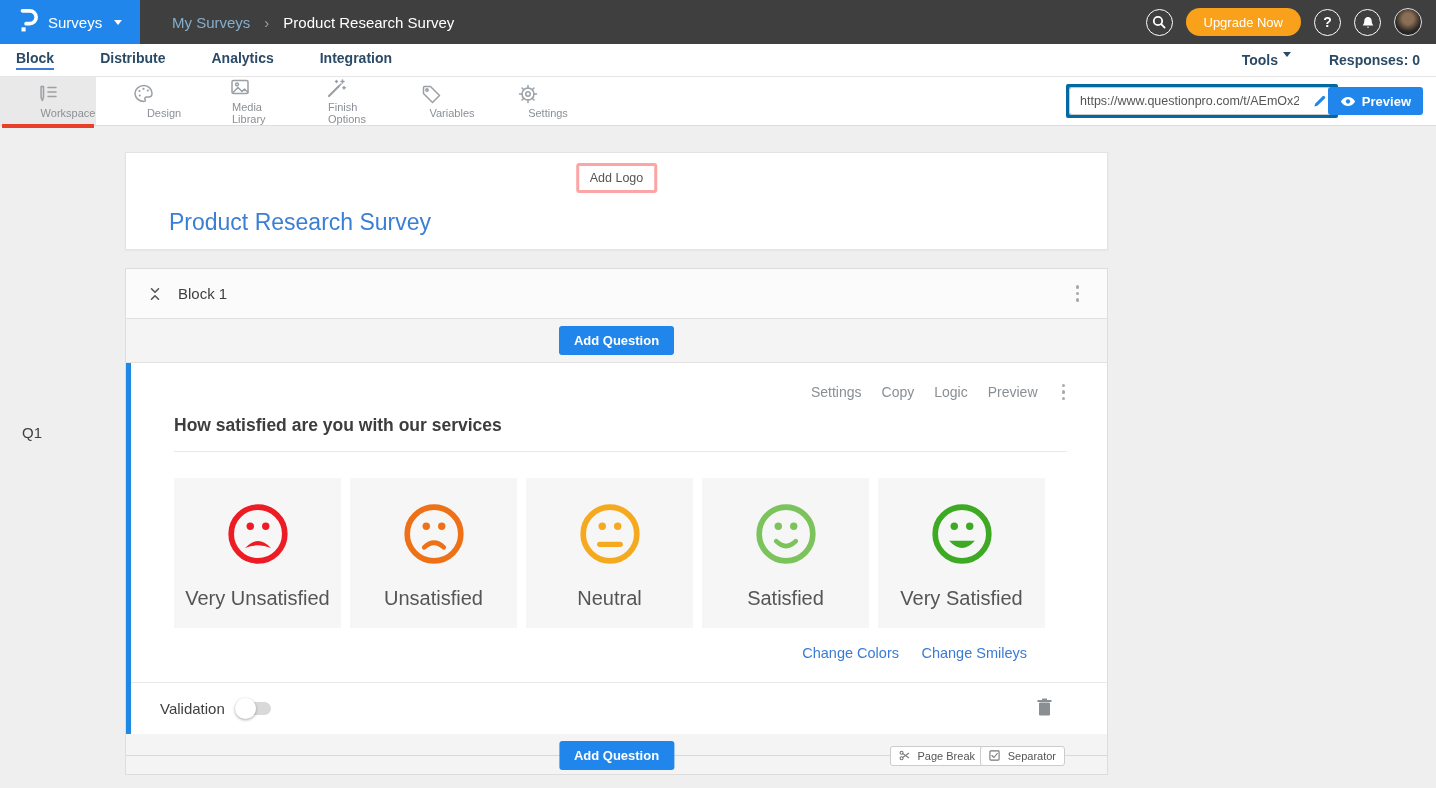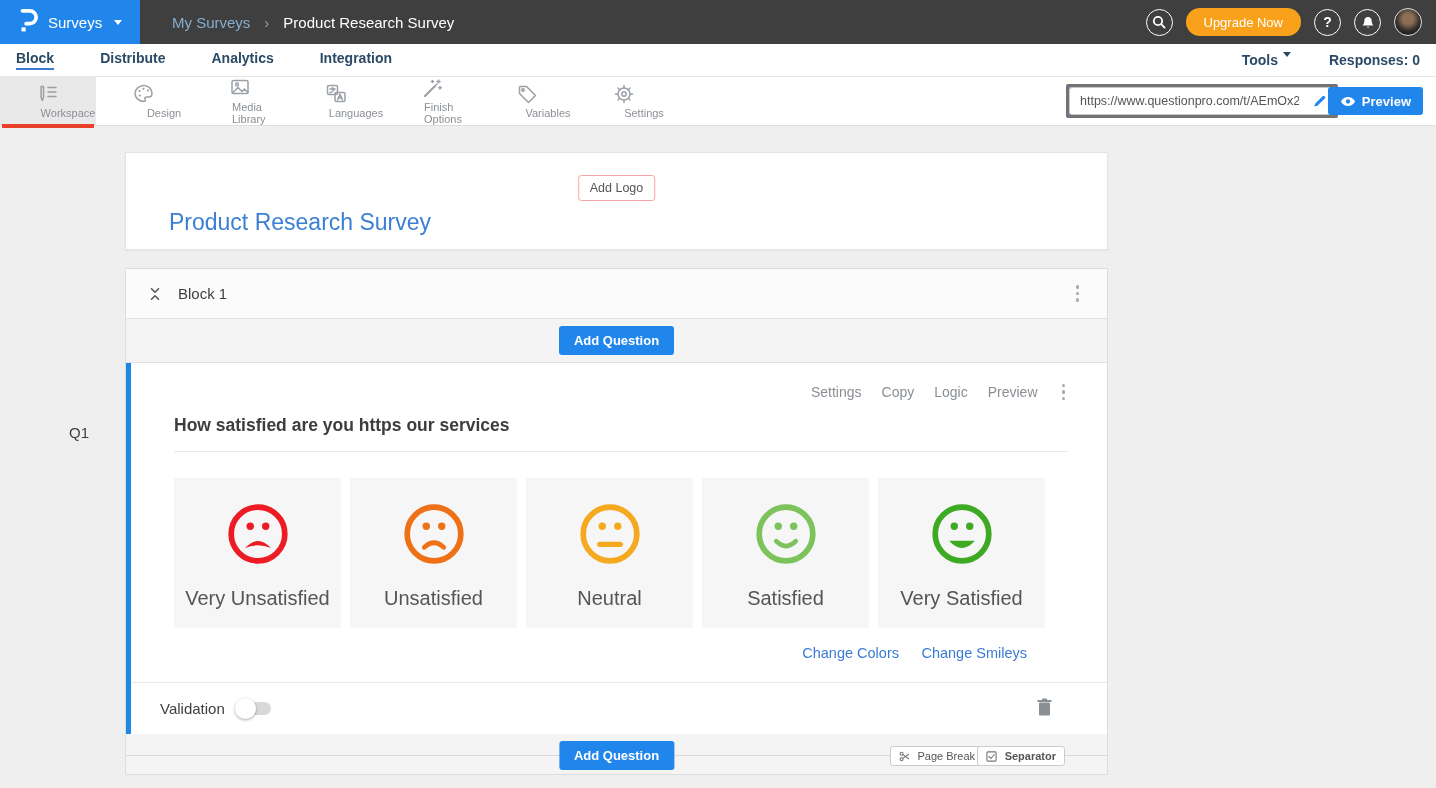--- a/index.html
+++ b/index.html
@@ -29,31 +29,31 @@
   .nav-right .item { font-size:14px; font-weight:bold; color:#2b4a66; cursor:pointer; display:flex; align-items:flex-start; gap:5px;}
   .nav-right .caret { width:0;height:0;border-left:4px solid transparent;border-right:4px solid transparent;border-top:5px solid #2b4a66;}
 
   
   .toolbar { height:49px; background:#fff; border-bottom:1px solid #ddd; display:flex; align-items:stretch; position:relative; }
   .tool-item { width:96px; display:flex; flex-direction:column; align-items:center; justify-content:center; gap:2px; cursor:pointer; position:relative; }
   .tool-item .lbl { font-size:11px; color:#8b9096;margin-left:40px; }
   .tool-item svg { stroke:#9aa0a6; fill:none; stroke-width:1.5; stroke-linecap:round; stroke-linejoin:round; }
   .tool-item.selected { background:#e9e9e9; }
   .tool-item.selected::after { content:""; position:absolute; left:2px; right:2px; bottom:-3px; height:4px; background:#e8402a; }
-  .url-wrap { position:absolute; right:98px; top:7px; border:3px solid #737373; border-radius:2px; display:flex; align-items:center; background:#3b82f6; }
+  .url-wrap { position:absolute; right:98px; top:7px; border:3px solid #0369a1; border-radius:2px; display:flex; align-items:center; background:#3b82f6; }
   .url-input { width:236px; height:28px; border:1px solid #c9c9c9; border-right:none; border-radius:3px 0 0 3px; font-size:12.5px; color:#555; padding:0 6px 0 10px; font-family:"Liberation Sans",sans-serif; }
   .url-edit { width:30px; height:28px; border:1px solid #c9c9c9; border-left:none; background:#fff; display:flex; align-items:center; justify-content:center; cursor:pointer; }
   .preview-btn { position:absolute; right:13px; top:10px; height:28px; background:#2186eb; color:#fff; border:none; border-radius:3px; font-size:13px; font-weight:bold; padding:0 12px; display:flex; align-items:center; gap:6px; cursor:pointer; }
 
   
-  .qnum { position:absolute; left:22px; top:424px; font-size:15px; color:#3f3f3f;margin-left:47px; }
+  .qnum { position:absolute; left:22px; top:424px; font-size:15px; color:#3f3f3f; }
   .container { margin-left:125px; width:983px; }
 
   .title-card { margin-top:26px; background:#fff; border:1px solid #e3e3e3; box-shadow:0 1px 2px rgba(0,0,0,.04); height:98px; position:relative; }
-  .add-logo { position:absolute; left:50%; transform:translateX(-50%); top:22px; background:#fff; border:1px solid #fca5a5; border-radius:3px; font-size:12.5px; color:#555; padding:5px 11px; cursor:pointer; }
+  .add-logo { position:absolute; left:50%; transform:translateX(-50%); top:10px; background:#fff; border:3px solid #fca5a5; border-radius:3px; font-size:12.5px; color:#555; padding:5px 11px; cursor:pointer; }
   .survey-title { position:absolute; left:43px; top:56px; font-size:23px; color:#3b7fd4; }
 
   .block { margin-top:18px; border:1px solid #ddd; background:#f4f4f5; }
   .block-header { background:#fbfbfb; border-bottom:1px solid #e2e2e2; height:50px; display:flex; align-items:center; padding:0 24px 0 22px; }
   .block-name { font-size:15px; color:#3f3f3f; margin-left:16px; flex:1; }
   .dots { display:flex; flex-direction:column; gap:3px; cursor:pointer; padding:4px; }
   .dots i { width:3.5px; height:3.5px; background:#a9a9a9; border-radius:50%; }
   .add-q-strip { height:44px; border-bottom:1px solid #e2e2e2; display:flex; align-items:center; justify-content:center; background:#f4f4f5; }
   .btn-blue { background:#2186eb; color:#fff; border:none; border-radius:3px; font-size:13px; font-weight:bold; padding:7px 15px; cursor:pointer; }
 
@@ -74,24 +74,24 @@
   .validation-row { margin-top:20px; border-top:1px solid #e8e8e8; height:52px; display:flex; align-items:center; padding:0 55px 0 29px; }
   .validation-label { font-size:15px; color:#3f3f3f; }
   .toggle { width:34px; height:13px; background:#d9d9d9; border-radius:7px; margin-left:12px; position:relative; cursor:pointer; flex:none; }
   .toggle .knob { position:absolute; left:-2px; top:-4px; width:21px; height:21px; background:#fff; border-radius:50%; box-shadow:0 1px 3px rgba(0,0,0,.35); }
   .validation-row .spacer { flex:1; }
   .trash { cursor:pointer; }
 
   .block-footer { position:relative; height:40px; background:#f4f4f5; }
   .block-footer .rule { position:absolute; left:0; right:0; top:21px; border-top:1px solid #d9d9d9; }
   .block-footer .btn-blue { position:absolute; left:50%; transform:translateX(-50%); top:7px; }
-  .mini-btn { position:absolute; top:12px; background:#fff; border:1px solid #ccc; border-radius:3px; font-size:11px; color:#555; padding:3px 8px; display:flex; align-items:flex-end; gap:8px; cursor:pointer; }
+  .mini-btn { position:absolute; top:12px; background:#fff; border:1px solid #ccc; border-radius:3px; font-size:11px; color:#555; padding:3px 8px; display:flex; align-items:flex-start; gap:8px; cursor:pointer; }
   .mini-btn svg { stroke:#777; fill:none; stroke-width:1.2; stroke-linecap:round; }
   .mini-pagebreak { right:123px; }
-  .mini-separator { right:42px;font-weight:bold; }
+  .mini-separator { right:42px; }
 
   .collapse-icon { display:flex; flex-direction:column; cursor:pointer; }
   .collapse-icon svg { stroke:#555; fill:none; stroke-width:1.8; stroke-linecap:round; stroke-linejoin:round; }
 </style>
 </head>
 <body>
 
 <div class="topbar">
   <div class="brand">
     <span>
@@ -165,32 +165,20 @@
       </svg>
     <span class="lbl">Design</span>
   </div>
   <div class="tool-item">
     <svg width="24" height="22" viewBox="0 0 24 22">
         <rect x="4" y="3.5" width="16" height="13" rx="1.5"></rect>
         <circle cx="9" cy="7.5" r="1.4"></circle>
         <path d="M5 15.5l5-5 4 4 2.5-2.5 3.5 3.5"></path>
       </svg>
     <span class="lbl">Media Library</span>
-  </div>
-  <div class="tool-item">
-    <svg width="24" height="22" viewBox="0 0 24 22">
-        <rect x="3.5" y="2.5" width="10" height="9" rx="1.5"></rect>
-        <line x1="6" y1="6" x2="11" y2="6"></line>
-        <line x1="8.5" y1="4.5" x2="8.5" y2="6"></line>
-        <path d="M10.5 6c-1 2-3 3.2-4.5 3.6"></path>
-        <rect x="11" y="9.5" width="10" height="9" rx="1.5"></rect>
-        <path d="M13.5 16.8l2.5-5.6 2.5 5.6"></path>
-        <line x1="14.4" y1="15" x2="17.6" y2="15"></line>
-      </svg>
-    <span class="lbl">Languages</span>
   </div>
   <div class="tool-item">
     <svg width="24" height="22" viewBox="0 0 24 22">
         <path d="M5 19L14.5 9.5" stroke-width="2.2"></path>
         <path d="M14.5 9.5l2.5-2.5"></path>
         <path d="M18.5 3v3M17 4.5h3"></path>
         <path d="M20 9.5v2.5M18.8 10.8h2.5"></path>
         <path d="M12.5 3.5v2M11.5 4.5h2"></path>
       </svg>
     <span class="lbl">Finish Options</span>
@@ -270,21 +258,21 @@
         <span class="qt-link">Copy</span>
         <span class="qt-link">Logic</span>
         <span class="qt-link">Preview</span>
         <span class="dots">
             <i></i>
             <i></i>
             <i></i>
           </span>
       </div>
 
-      <div class="q-text">How satisfied are you https our services</div>
+      <div class="q-text">How satisfied are you with our services</div>
 
       <div class="smileys">
         <div class="smiley-card" style="--sc: #ed1c24;">
           <svg width="66" height="66" viewBox="0 0 64 64">
               <circle class="ring" cx="32" cy="32" r="26"></circle>
               <circle class="eye" cx="24.5" cy="24.5" r="3.6"></circle>
               <circle class="eye" cx="39.5" cy="24.5" r="3.6"></circle>
               <path class="mouth" d="M19.5 45.5 Q32 32 44.5 45.5 Q32 40.5 19.5 45.5 Z" style="fill: rgb(237, 28, 36); stroke: none;"></path>
             </svg>
           <span class="smiley-label">Very Unsatisfied</span>

